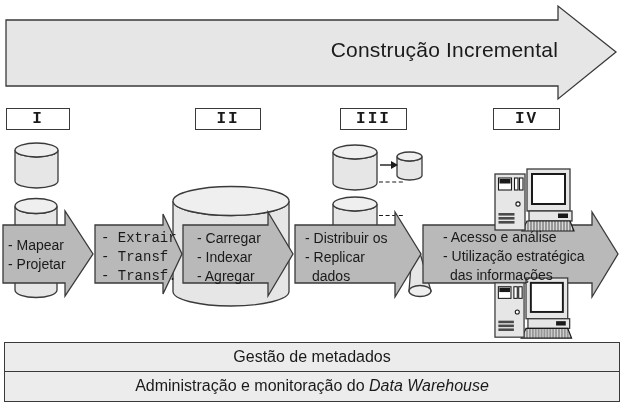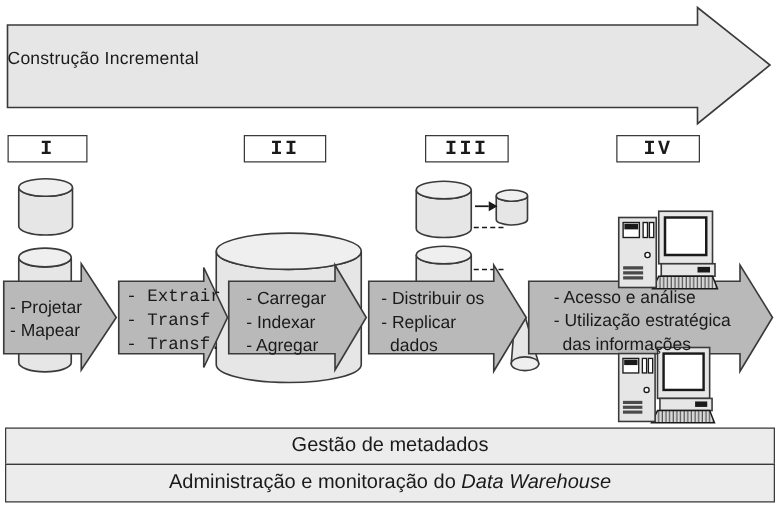--- a/index.html
+++ b/index.html
@@ -12,22 +12,22 @@
   .light{fill:#e6e6e6;}
   .lighter{fill:#efefef;}
   .dashed{stroke:#1a1a1a;stroke-width:1.2;stroke-dasharray:4 2.6;fill:none;}
   .solidline{stroke:#1a1a1a;stroke-width:1.4;fill:none;}
   .darkbit{fill:#1a1a1a;stroke:none;}
   .ventbit{fill:#4a4a4a;stroke:none;}
   .whitebit{fill:#ffffff;stroke:#1a1a1a;stroke-width:1.1;}
 
   .abs{position:absolute;}
   .diagram-title{
-    left:6px;top:38px;width:552px;text-align:left;
-    font-size:14px;letter-spacing:.2px;
+    left:6px;top:38px;width:552px;text-align:right;
+    font-size:21px;letter-spacing:.2px;
   }
   .phase-box{
     height:20px;border:1.6px solid #3a3a3a;background:#fff;
     display:flex;align-items:center;justify-content:center;
     font-family:"Liberation Mono",monospace;font-weight:bold;font-size:16px;letter-spacing:2px;
   }
   .phase-1{left:6px;top:108px;width:62px;}
   .phase-2{left:195px;top:108px;width:64px;}
   .phase-3{left:340px;top:108px;width:65px;}
   .phase-4{left:493px;top:108px;width:65px;}
@@ -127,22 +127,22 @@
   </svg>
 
   <div class="abs diagram-title">Construção Incremental</div>
 
   <div class="abs phase-box phase-1">I</div>
   <div class="abs phase-box phase-3">III</div>
   <div class="abs phase-box phase-2">II</div>
   <div class="abs phase-box phase-4">IV</div>
 
   <div class="abs arrow-label lbl-1">
+    <div>- Mapear</div>
     <div>- Projetar</div>
-    <div>- Mapear</div>
   </div>
   <div class="abs arrow-label lbl-2">
     <div>- Extrair</div>
     <div>- Transf</div>
     <div>- Transf.</div>
   </div>
   <div class="abs arrow-label lbl-3">
     <div>- Carregar</div>
     <div>- Indexar</div>
     <div>- Agregar</div>

